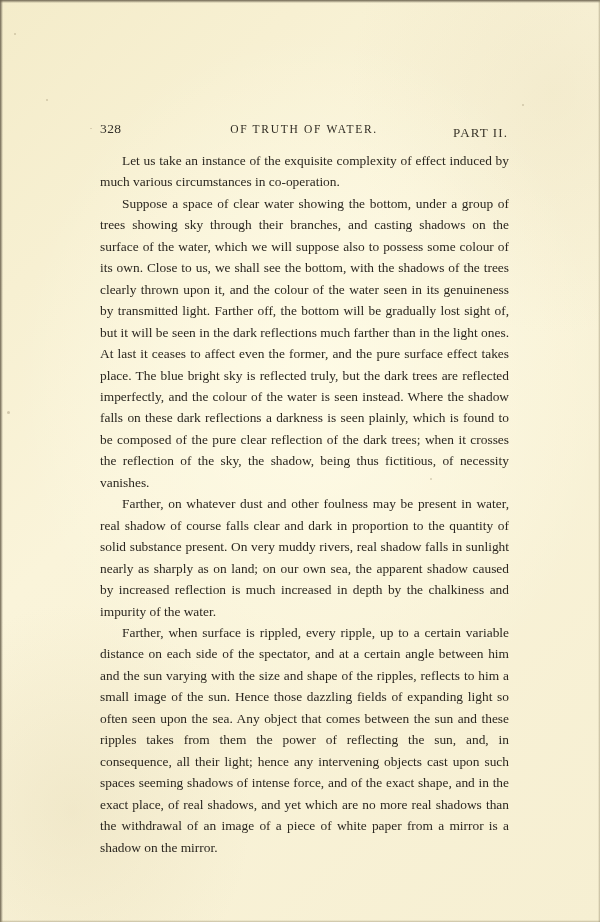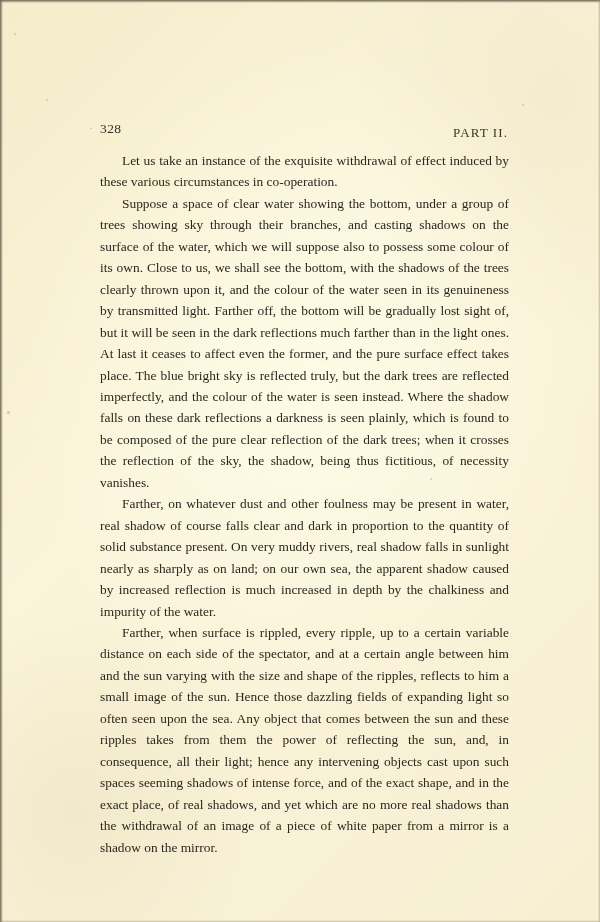--- a/index.html
+++ b/index.html
@@ -131,24 +131,25 @@
   <div class="speckle" style="left:46px;top:99px;width:2px;height:2px;"></div>
   <div class="speckle" style="left:7px;top:411px;width:3px;height:3px;"></div>
   <div class="speckle" style="left:522px;top:104px;width:2px;height:2px;"></div>
   <div class="speckle" style="left:90px;top:128px;width:2px;height:1px;"></div>
   <div class="speckle" style="left:430px;top:478px;width:2px;height:2px;"></div>
 
   <div class="page-content">
 
     <div class="running-head">
       <span class="folio">328</span>
+      <span class="head-title">OF TRUTH OF WATER.</span>
       <span class="part-label">PART II.</span>
     </div>
 
     <div class="body-text">
-      <p>Let us take an instance of the exquisite withdrawal of effect induced by these various circumstances in co-operation.</p>
+      <p>Let us take an instance of the exquisite complexity of effect induced by much various circumstances in co-operation.</p>
       <p>Suppose a space of clear water showing the bottom, under a group of trees showing sky through their branches, and casting shadows on the surface of the water, which we will suppose also to possess some colour of its own.   Close to us, we shall see the bottom, with the shadows of the trees clearly thrown upon it, and the colour of the water seen in its genuineness by transmitted light. Farther off, the bottom will be gradually lost sight of, but it will be seen in the dark reflections much farther than in the light ones. At last it ceases to affect even the former, and the pure surface effect takes place.   The blue bright sky is reflected truly, but the dark trees are reflected imperfectly, and the colour of the water is seen instead.   Where the shadow falls on these dark reflections a darkness is seen plainly, which is found to be composed of the pure clear reflection of the dark trees; when it crosses the reflection of the sky, the shadow, being thus fictitious, of necessity vanishes.</p>
       <p>Farther, on whatever dust and other foulness may be present in water, real shadow of course falls clear and dark in proportion to the quantity of solid substance present.   On very muddy rivers, real shadow falls in sunlight nearly as sharply as on land; on our own sea, the apparent shadow caused by increased reflection is much increased in depth by the chalkiness and impurity of the water.</p>
       <p>Farther, when surface is rippled, every ripple, up to a certain variable distance on each side of the spectator, and at a certain angle between him and the sun varying with the size and shape of the ripples, reflects to him a small image of the sun.   Hence those dazzling fields of expanding light so often seen upon the sea. Any object that comes between the sun and these ripples takes from them the power of reflecting the sun, and, in consequence, all their light; hence any intervening objects cast upon such spaces seeming shadows of intense force, and of the exact shape, and in the exact place, of real shadows, and yet which are no more real shadows than the withdrawal of an image of a piece of white paper from a mirror is a shadow on the mirror.</p>
     </div>
 
   </div>
 </div>
 
 </body></html>

